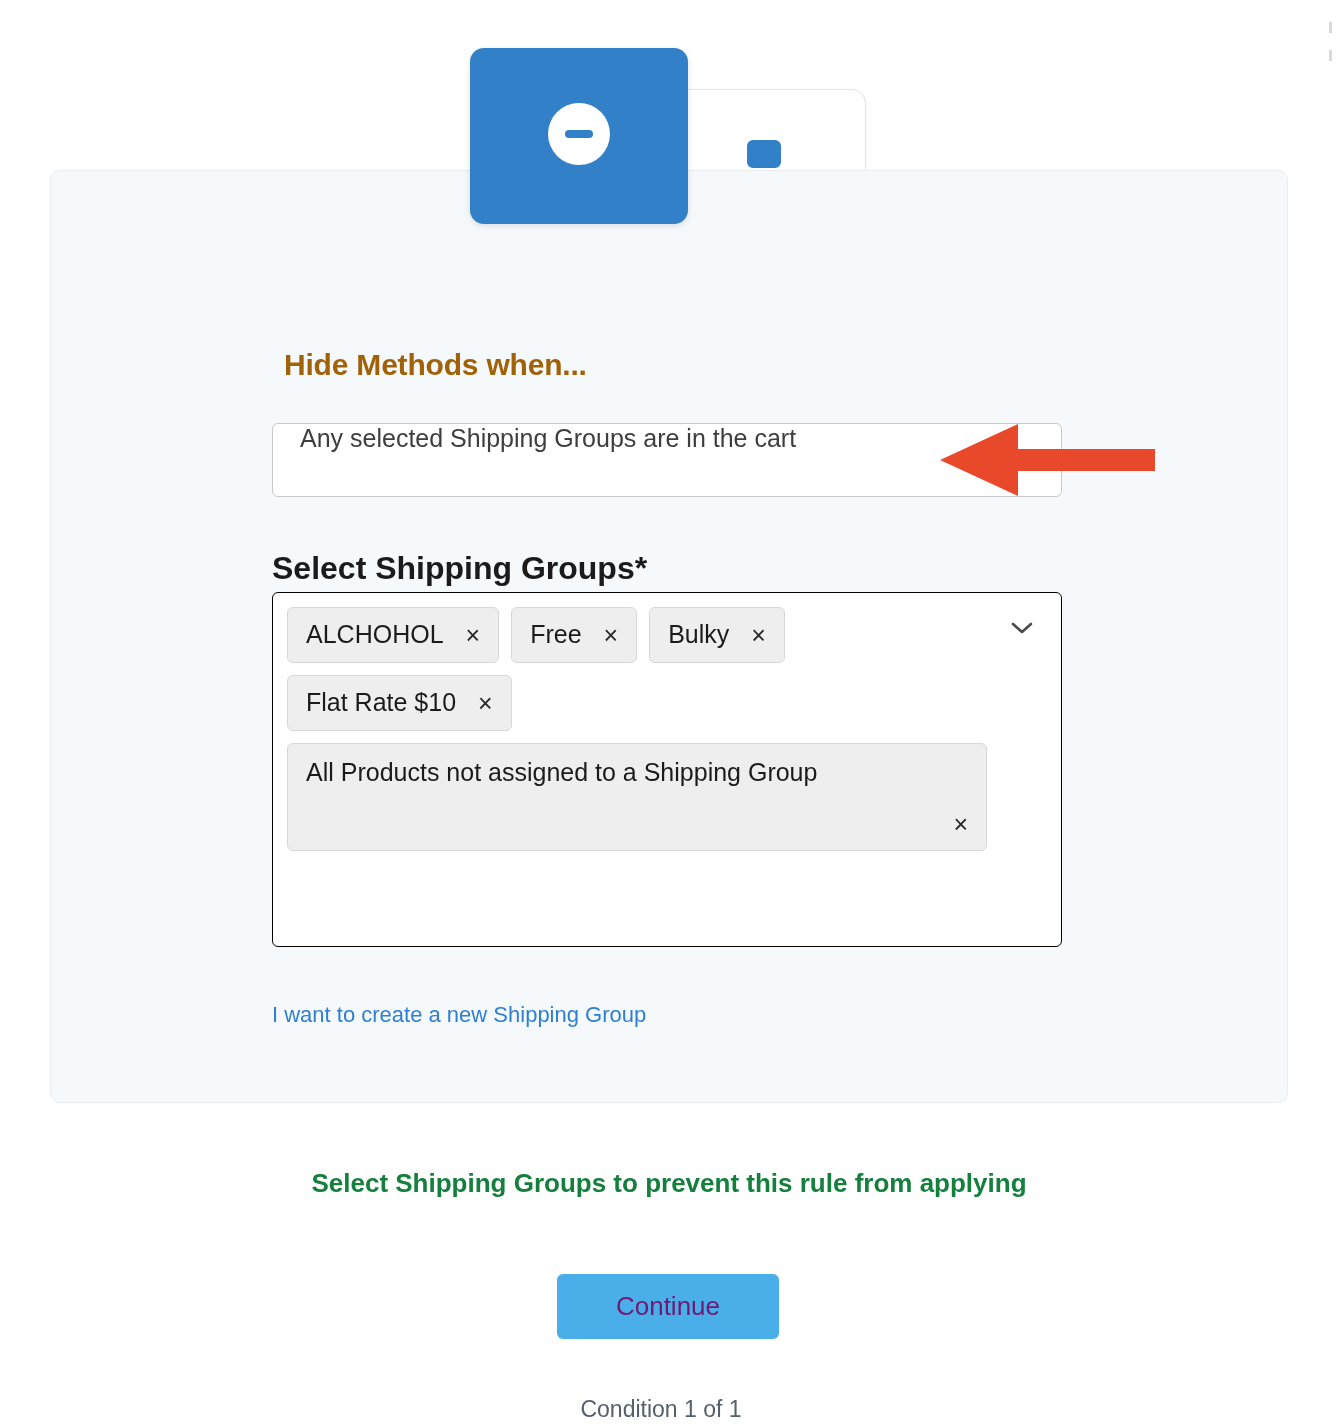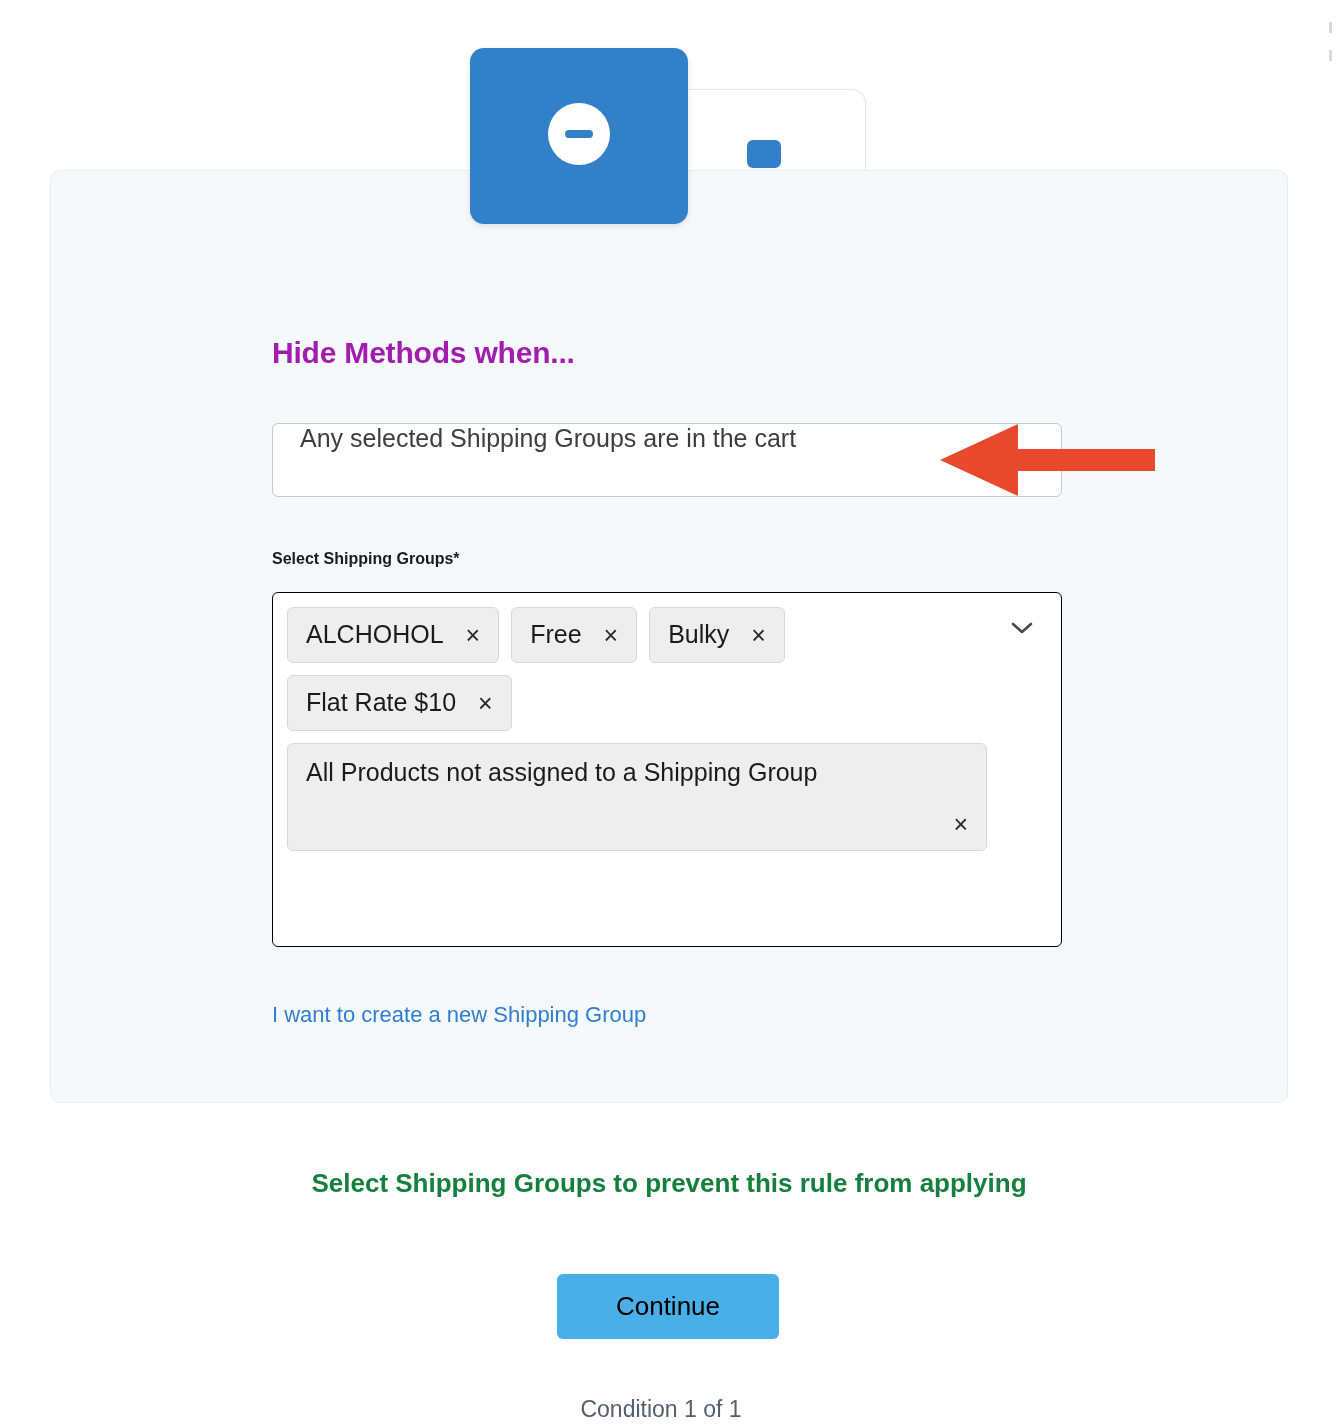--- a/index.html
+++ b/index.html
@@ -64,28 +64,28 @@
     top: 170px;
     width: 1238px;
     height: 933px;
     background: #f6f9fc;
     border: 1px solid #e8edf2;
     border-radius: 10px;
     box-sizing: border-box;
   }
 
   .heading {
-    margin: 0;
+    margin: 12px;
     padding: 0;
     position: absolute;
     left: 272px;
     top: 336px;
     font-size: 30px;
     font-weight: bold;
-    color: #a21caf;
+    color: #a16207;
     letter-spacing: -0.2px;
   }
 
   
   .condition-select {
     position: absolute;
     left: 272px;
     top: 423px;
     width: 790px;
     height: 74px;
@@ -98,21 +98,21 @@
     padding-left: 27px;
     font-size: 25px;
     color: #3e3e3e;
   }
 
   
   .field-label {
     position: absolute;
     left: 272px;
     top: 550px;
-    font-size: 16px;
+    font-size: 32px;
     font-weight: bold;
     color: #1b1b1b;
   }
   .field-label .req { font-weight: bold; }
 
   
   .multiselect {
     position: absolute;
     left: 272px;
     top: 592px;
@@ -201,21 +201,21 @@
   
   .btn-continue {
     position: absolute;
     left: 557px;
     top: 1274px;
     width: 222px;
     height: 65px;
     background: #4aaee8;
     border: none;
     border-radius: 6px;
-    color: #000000;
+    color: #701a75;
     font-family: "Liberation Sans", sans-serif;
     font-size: 26px;
     cursor: pointer;
   }
 
   
   .footer-text {
     position: absolute;
     left: 0;
     top: 1396px;

